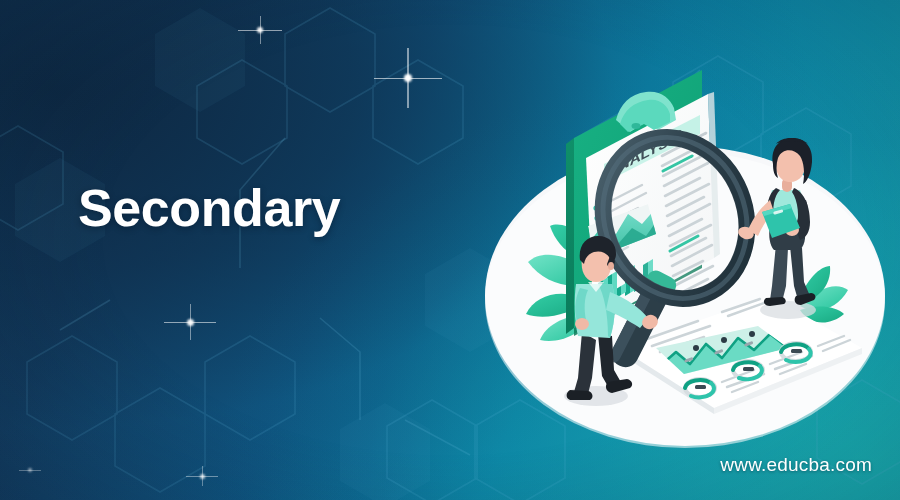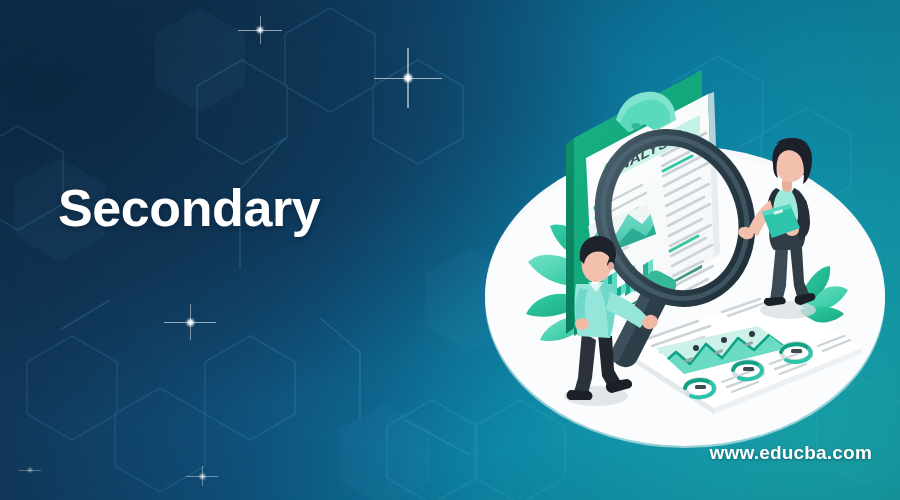--- a/index.html
+++ b/index.html
@@ -84,30 +84,30 @@
     left: 58px;
     top: 178px;
     width: 470px;
     color: #ffffff;
     font-size: 52px;
     font-weight: bold;
     line-height: 1.19;
     letter-spacing: -0.4px;
     text-shadow: 0 2px 6px rgba(4,22,40,0.45);
   }
-  .headline .l1, .headline .l2 { display: block; white-space: nowrap; }
+  .headline .l1, .headline .l2 { display: block; white-space: nowrap; margin-left: 20px; }
 
   
   .site-url {
     position: absolute;
     right: 28px;
-    bottom: 36px;
+    bottom: 24px;
     color: #ffffff;
     font-size: 19px;
-    font-weight: bold;
+    font-weight: normal;
     letter-spacing: 0.2px;
     text-shadow: 0 1px 3px rgba(4,30,45,0.45);
   }
 
   
   .illustration {
     position: absolute;
     left: 470px;
     top: 48px;
     width: 430px;

